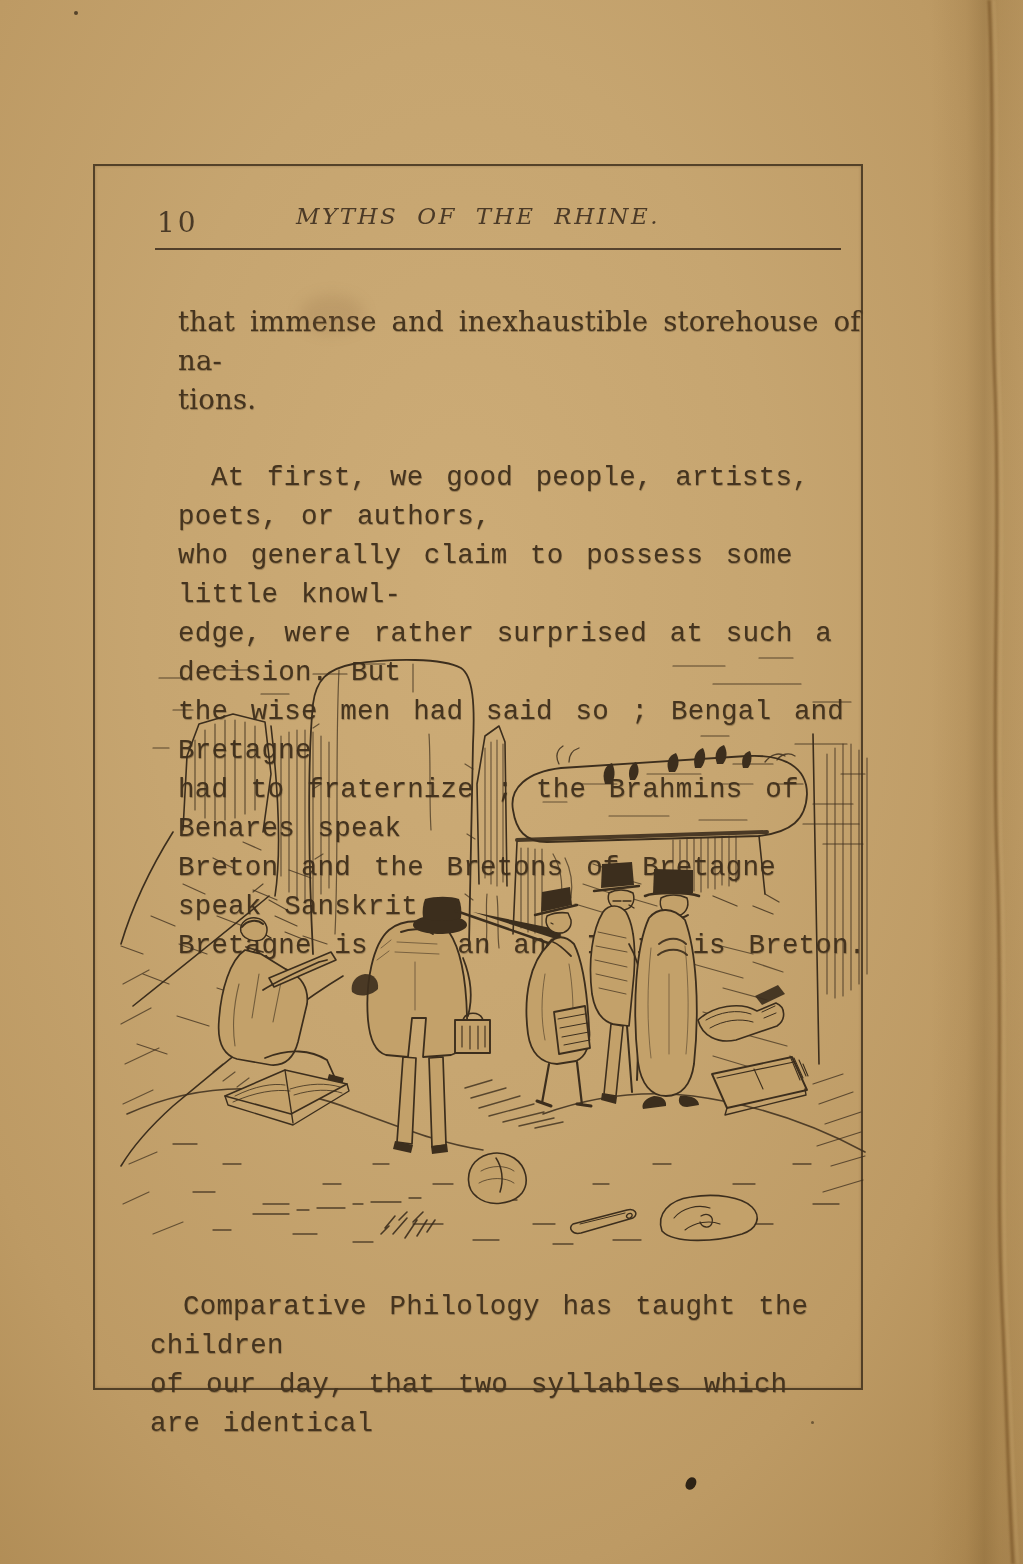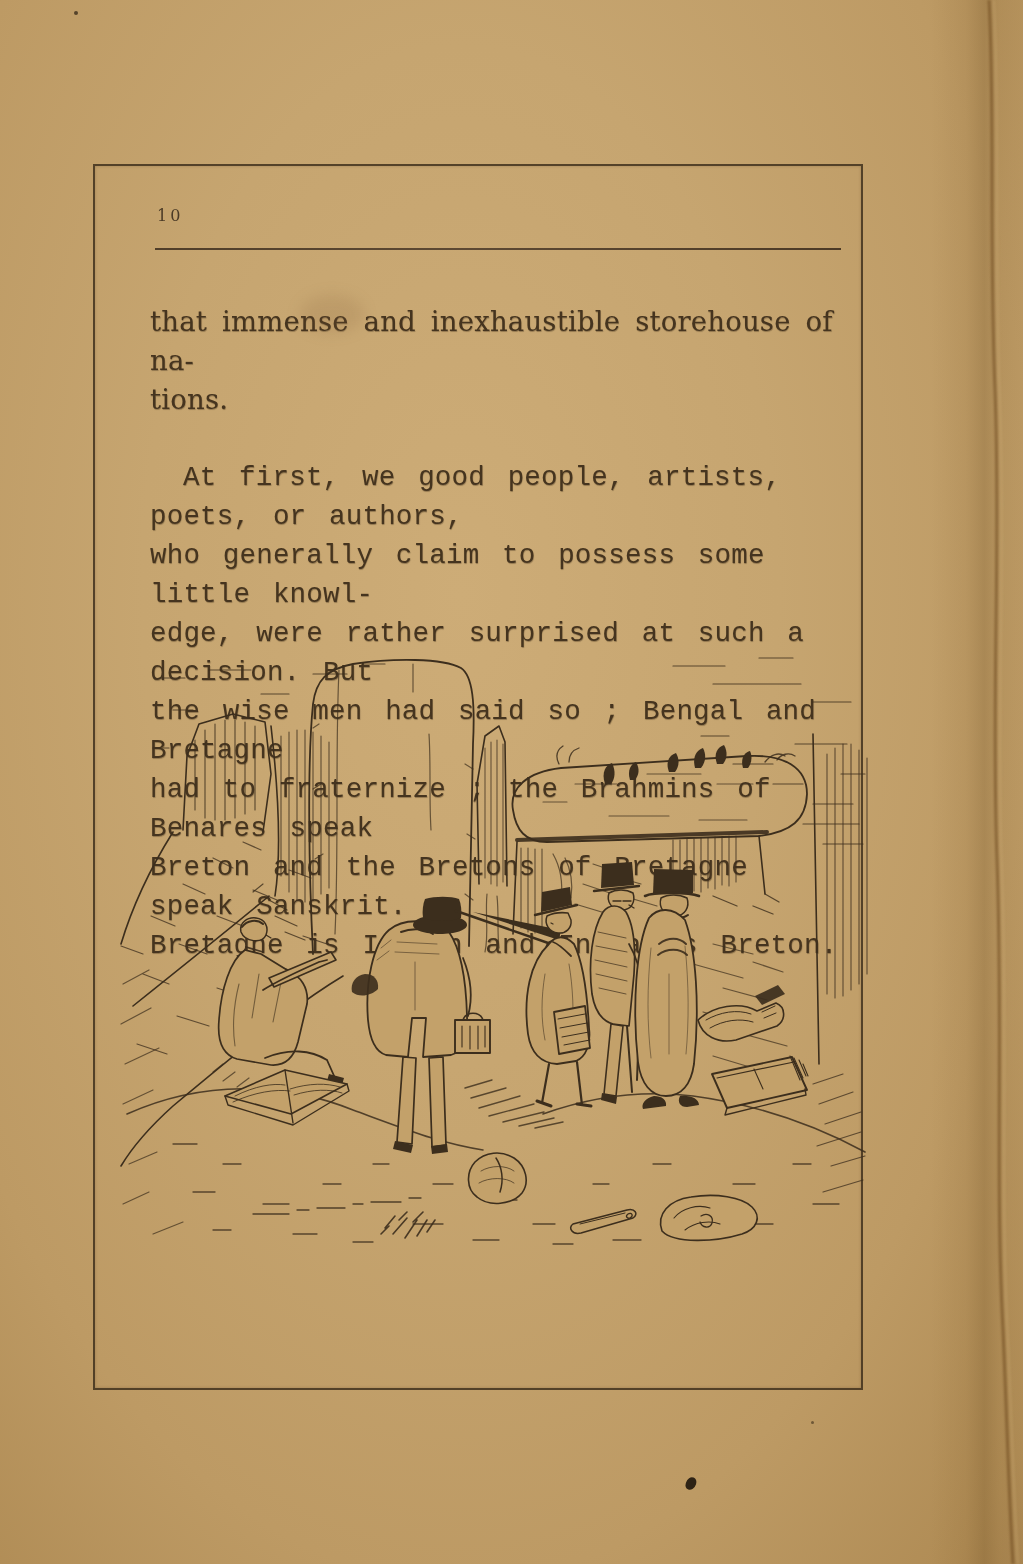--- a/index.html
+++ b/index.html
@@ -7,31 +7,31 @@
     position:relative;width:1023px;height:1564px;overflow:hidden;
     background:radial-gradient(ellipse at 45% 38%, #cdac77 0%, #c6a570 40%, #bd9a64 72%, #b08c55 94%, #a98550 100%);
     font-family:"DejaVu Serif","Liberation Serif",serif;
   }
   .edge{position:absolute;top:0;right:0;bottom:0;width:92px;pointer-events:none;
     background:linear-gradient(to right, rgba(120,85,35,0) 0%, rgba(115,80,32,.10) 38%, rgba(95,65,22,.22) 58%, rgba(120,88,40,.12) 74%, rgba(160,130,80,.10) 100%);}
   .edge svg{position:absolute;top:0;left:0;filter:blur(1.1px);}
   .frame{position:absolute;left:93px;top:164px;width:770px;height:1226px;
     border:2px solid rgba(58,44,26,.82);box-sizing:border-box;
     box-shadow:inset 0 0 3px rgba(58,44,26,.25);}
-  .pagenum{position:absolute;top:40px;left:62px;font-size:16px;letter-spacing:3px;color:#4a3a26;}
+  .pagenum{position:absolute;top:40px;left:62px;font-size:28px;letter-spacing:3px;color:#4a3a26;}
   .runhead{position:absolute;top:37px;left:0;width:100%;text-align:center;font-style:italic;
     font-size:23px;letter-spacing:2.5px;word-spacing:9px;color:#4b3a27;}
   .rule{position:absolute;top:82px;left:60px;width:686px;height:2px;
     background:linear-gradient(to right,#503e29 0%,#5d4933 45%,#4c3a26 100%);}
   .textblock{position:absolute;left:55px;width:690px;font-size:27.5px;line-height:39px;
     color:#45341f;word-spacing:6px;letter-spacing:.2px;white-space:pre-line;
     text-shadow:.4px .5px .7px rgba(70,52,30,.4);}
   .textblock p{margin:0;}
   .textblock p.indent{text-indent:33px;font-family:Liberation Mono, monospace;}
-  #tb1{top:97px;}
+  #tb1{top:97px;margin-left:28px;}
   #tb2{top:1082px;}
   .engraving{position:absolute;left:18px;top:478px;width:762px;height:608px;}
   .smudge{position:absolute;left:300px;top:295px;width:64px;height:38px;border-radius:50%;
     background:rgba(128,96,56,.16);filter:blur(7px);pointer-events:none;}
   .inkspot{position:absolute;left:686px;top:1477px;width:10px;height:13px;border-radius:55% 45% 60% 40%;
     background:#2e2315;transform:rotate(18deg);}
   .speck1{position:absolute;left:74px;top:11px;width:4px;height:4px;border-radius:50%;background:rgba(50,38,22,.75);}
   .speck2{position:absolute;left:811px;top:1421px;width:3px;height:3px;border-radius:50%;background:rgba(60,45,26,.6);}
 </style>
 </head>
@@ -42,20 +42,21 @@
   <div class="edge">
     <svg width="92" height="1564" viewBox="0 0 92 1564">
       <path d="M58 0 C64 110 58 240 64 390 C70 550 60 700 66 860 C72 1030 64 1180 72 1330 C76 1420 78 1500 82 1564" fill="none" stroke="rgba(105,70,28,.55)" stroke-width="3"></path>
       <path d="M63 0 C69 120 63 260 69 400 C75 560 65 710 71 870 C77 1040 69 1190 77 1340 C81 1430 83 1500 87 1564" fill="none" stroke="rgba(205,175,120,.35)" stroke-width="2"></path>
     </svg>
   </div>
 
   <div class="frame">
 
     <div class="pagenum">10</div>
+    <div class="runhead">MYTHS OF THE RHINE.</div>
     <div class="rule"></div>
 
     <div class="textblock" id="tb1">
       <p>that immense and inexhaustible storehouse of na-
 tions.</p>
       <p class="indent">At first, we good people, artists, poets, or authors,
 who generally claim to possess some little knowl-
 edge, were rather surprised at such a decision. But
 the wise men had said so ; Bengal and Bretagne
 had to fraternize ; the Brahmins of Benares speak
@@ -245,20 +246,24 @@
           <g>
             <path fill="#c3a16a" stroke-width="1.6" d="M362 518 c-9 10 -9 27 2 35 c12 10 35 8 45 -4 c8 -11 4 -27 -8 -35 c-13 -8 -29 -6 -39 4 z"></path>
             <path stroke-width="1" opacity=".7" d="M368 527c10 -6 25 -6 33 0 M366 539c10 -6 27 -6 35 0"></path>
             <path stroke-width="1.5" d="M383 514c6 9 8 22 4 34"></path>
           </g>
 
         </g>
       </svg>
     </div>
 
+    <div class="textblock" id="tb2">
+      <p class="indent">Comparative Philology has taught the children
+of our day, that two syllables which are identical</p>
+    </div>
 
   </div>
 
   <div class="smudge"></div>
   <div class="inkspot"></div>
   <div class="speck1"></div>
   <div class="speck2"></div>
 
 </div>
 

